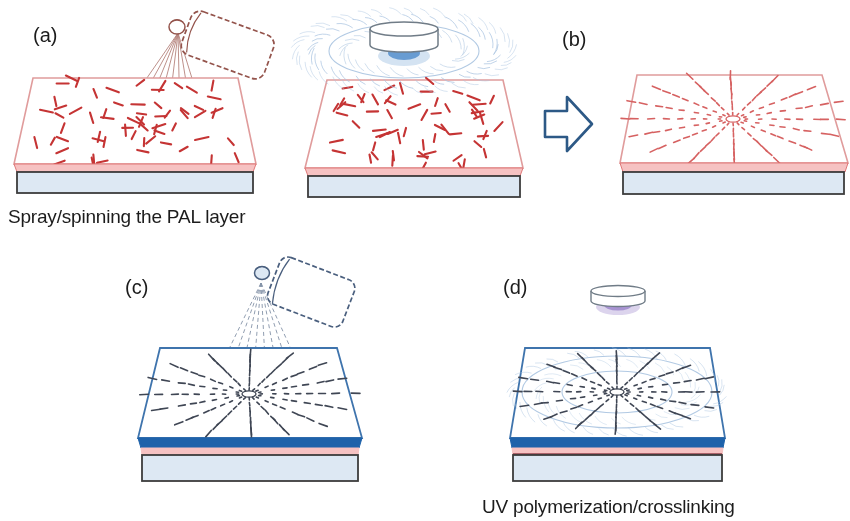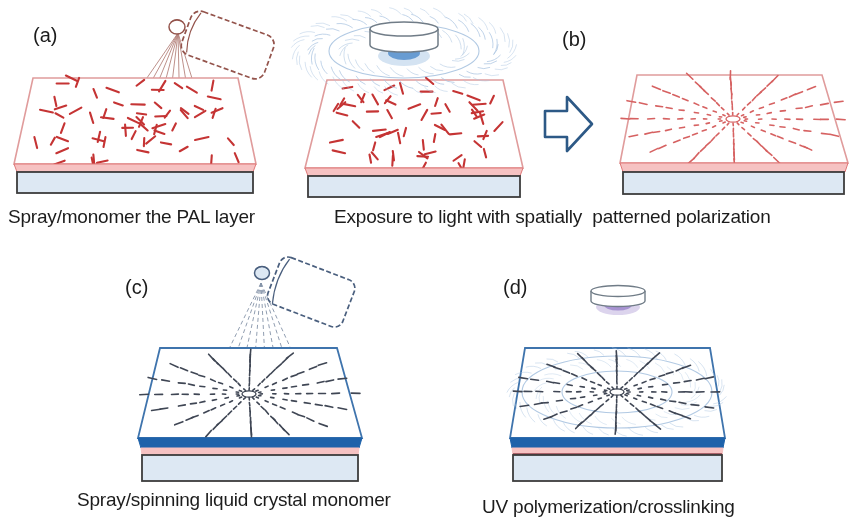--- a/index.html
+++ b/index.html
@@ -813,17 +813,15 @@
       <rect x="513" y="453.4" width="209" height="1.4" fill="#7a2430"></rect>
       <rect x="513" y="455" width="209" height="26" stroke-width="1.8" fill="#dde8f3" stroke="#3c3c3c"></rect>
     </g>
   </svg>
 
   <div class="label" style="left:33px;top:24px">(a)</div>
   <div class="label" style="left:562px;top:28px">(b)</div>
   <div class="label" style="left:125px;top:276px">(c)</div>
   <div class="label" style="left:503px;top:276px">(d)</div>
 
-  <div class="caption" style="left:8px;top:206px">Spray/monomer the PAL layer</div>
-  <div class="caption" style="left:334px;top:206px">Exposure to light with spatially  patterned polarization</div>
-  <div class="caption" style="left:77px;top:489px">Spray/spinning liquid crystal monomer</div>
+  <div class="caption" style="left:8px;top:206px">Spray/spinning the PAL layer</div>
   <div class="caption" style="left:482px;top:496px">UV polymerization/crosslinking</div>
 </div>
 
 </body></html>

